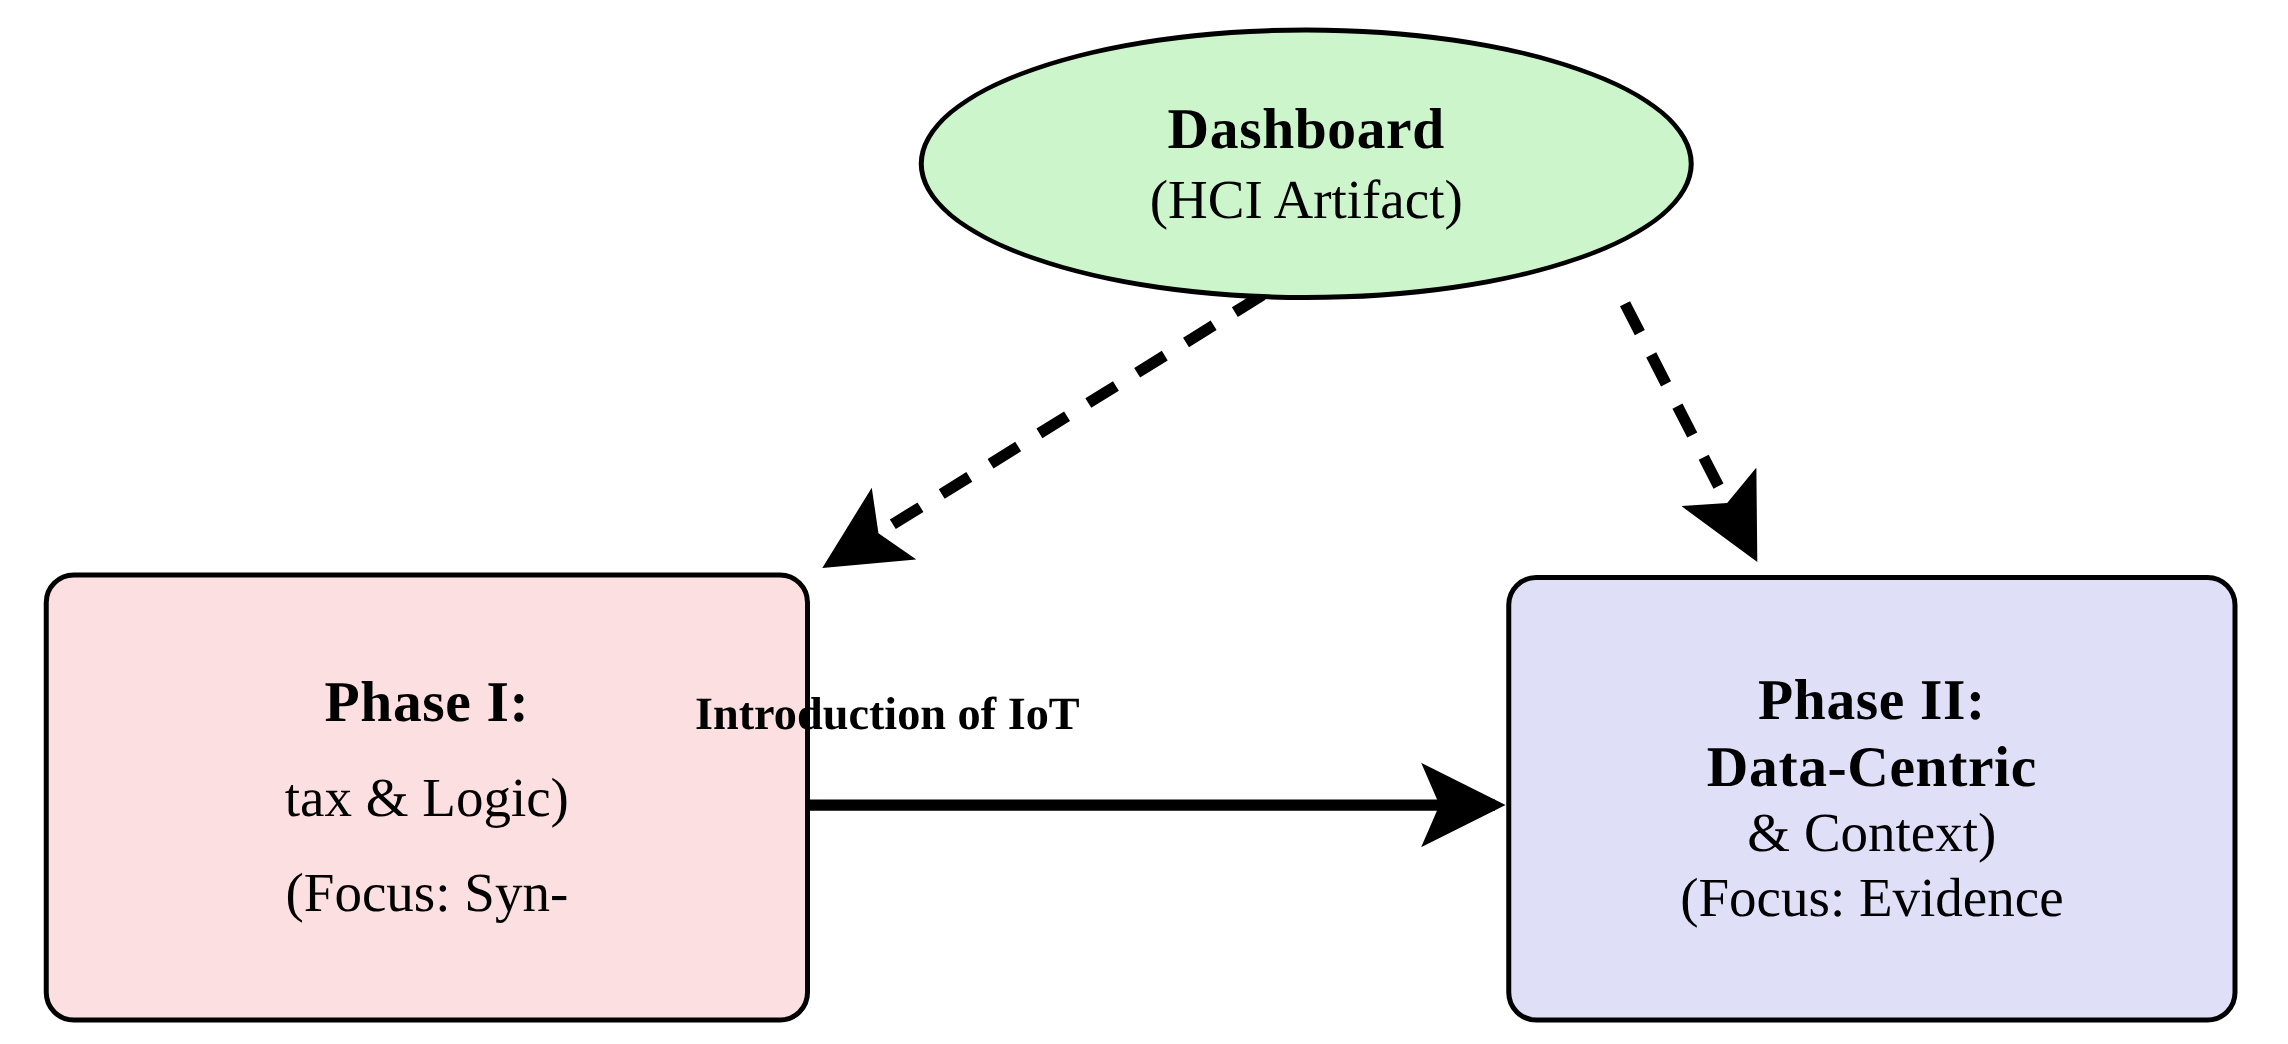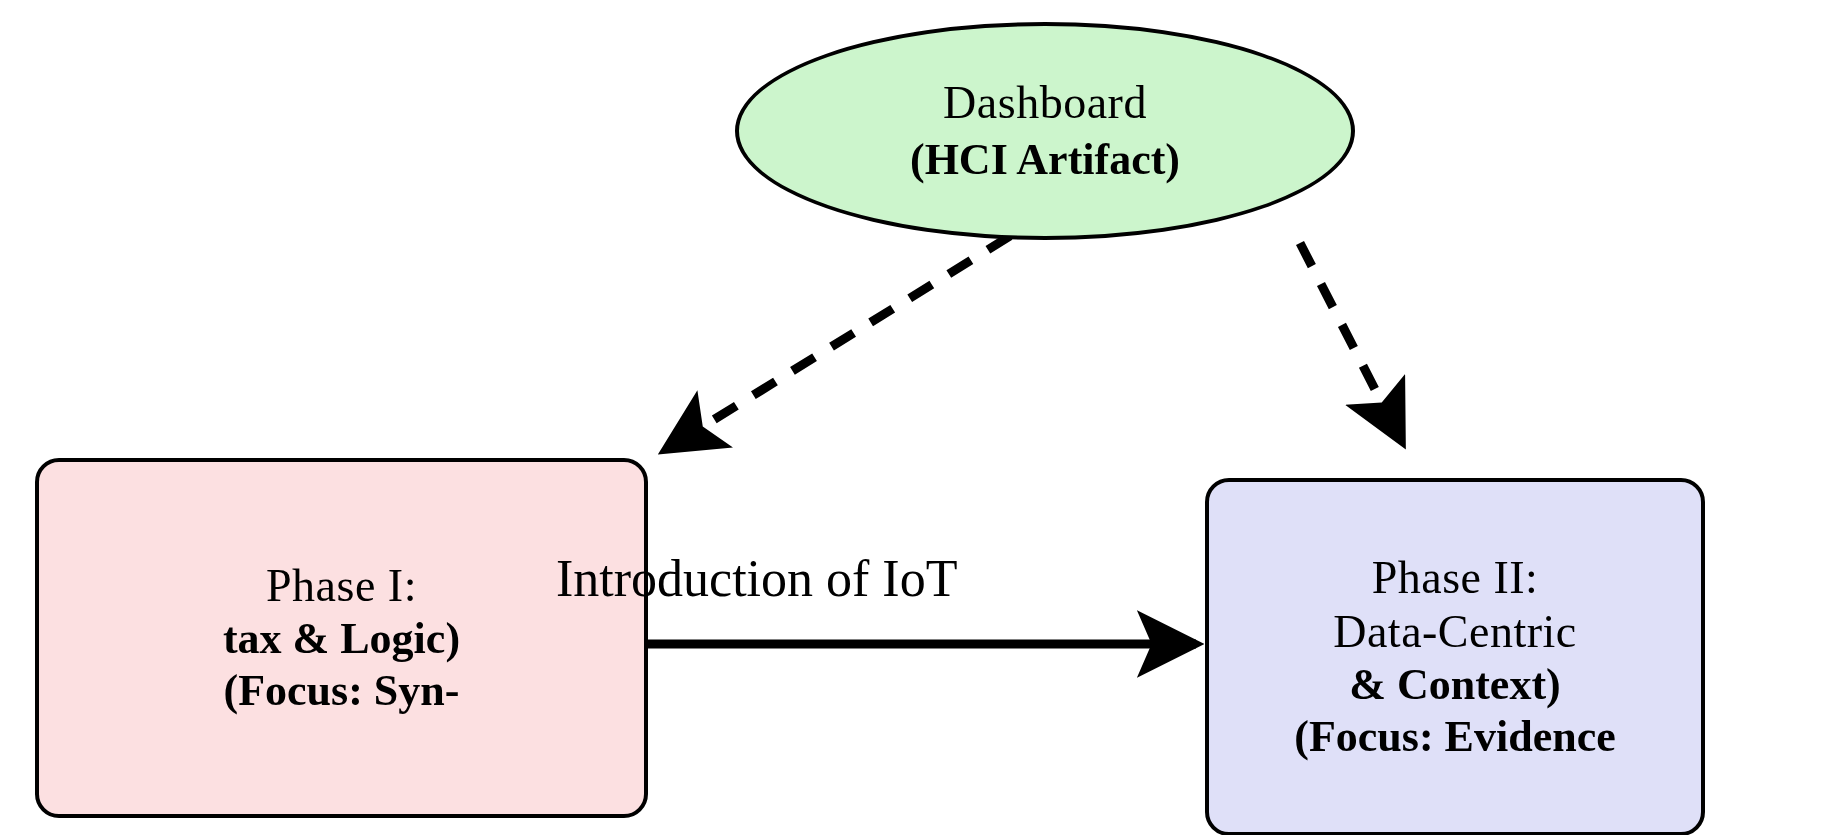--- a/index.html
+++ b/index.html
@@ -55,27 +55,27 @@
     flex-direction: column;
     align-items: center;
     justify-content: center;
     border: 4px solid #000000;
     border-radius: 24px;
     text-align: center;
     line-height: 1.18;
   }
 
   .node-title {
-    font-weight: normal;
+    font-weight: bold;
     font-size: 46px;
     letter-spacing: 0.5px;
     white-space: nowrap;
   }
   .node-sub {
-    font-weight: bold;
+    font-weight: normal;
     font-size: 44px;
     white-space: nowrap;
   }
 
   
   #node-dashboard .node-title { font-size: 46px; }
   #node-dashboard .node-sub   { font-size: 44px; margin-top: 4px; }
 
   
   #node-dashboard {
@@ -87,30 +87,30 @@
 
   #node-phase-1 {
     left: 35px;
     top: 458px;
     width: 613px;
     height: 360px;
   }
 
   #node-phase-2 {
     left: 1205px;
-    top: 478px;
-    width: 500px;
+    top: 460px;
+    width: 585px;
     height: 358px;
   }
 
   
   .edge-label {
     position: absolute;
-    font-size: 52px;
-    font-weight: normal;
+    font-size: 37px;
+    font-weight: bold;
     white-space: nowrap;
     background: transparent;
     line-height: 1;
   }
   #edge-label-iot {
     left: 556px;
     top: 553px;
   }
 </style>
 </head>
@@ -136,21 +136,21 @@
     <path d="M 1300 243 L 1402 442" fill="none" stroke="#000000" stroke-width="9" stroke-dasharray="26 20" stroke-linecap="butt" marker-end="url(#arrow-dashed-b)"></path>
 
     <path d="M 648 644 L 1196 644" fill="none" stroke="#000000" stroke-width="9" stroke-linecap="butt" marker-end="url(#arrow-solid)"></path>
   </svg>
 
   <div id="node-dashboard" class="node-ellipse" style="background: rgb(204, 245, 204);">
     <div class="node-title">Dashboard</div>
     <div class="node-sub">(HCI Artifact)</div>
   </div>
 
-  <div id="node-phase-1" class="node-box" style="background: rgb(252, 224, 225);">
+  <div id="node-phase-1" class="node-box" style="background: rgb(252, 224, 225); gap: 24px;">
     <div class="node-title">Phase  I:</div>
     <div class="node-sub">tax &amp; Logic)</div>
     <div class="node-sub">(Focus:  Syn-</div>
   </div>
 
   <div id="node-phase-2" class="node-box" style="background: rgb(223, 224, 248);">
     <div class="node-title">Phase  II:</div>
     <div class="node-title">Data-Centric</div>
     <div class="node-sub">&amp; Context)</div>
     <div class="node-sub">(Focus:  Evidence</div>

